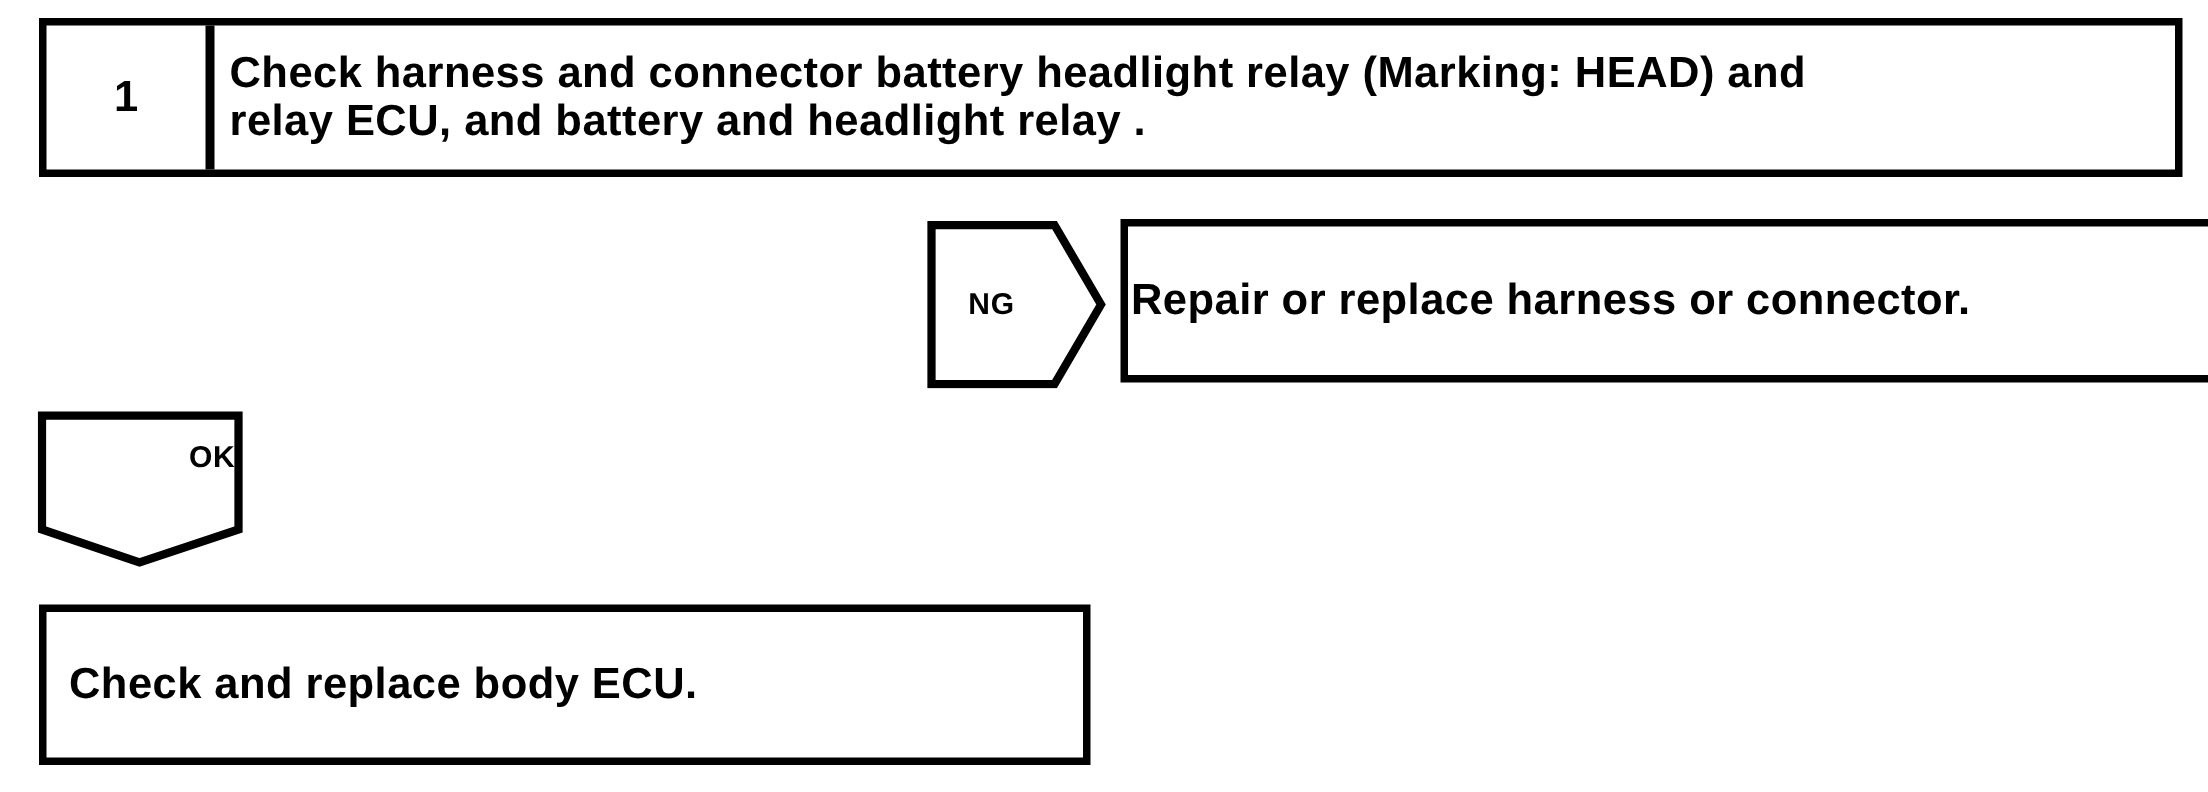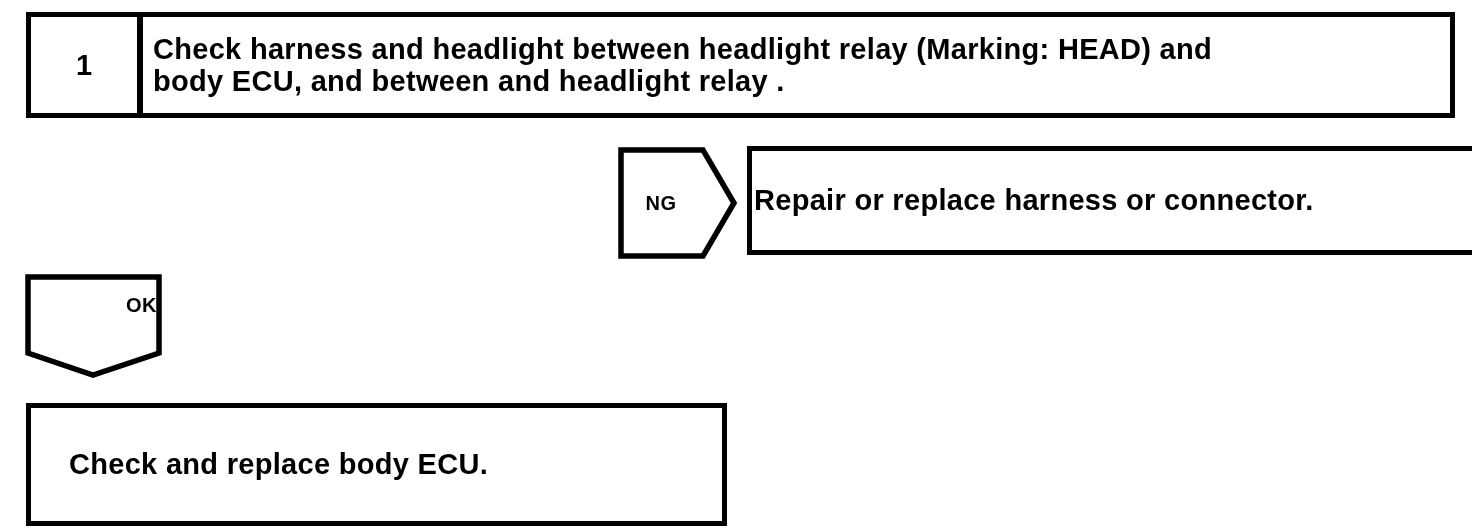--- a/index.html
+++ b/index.html
@@ -105,39 +105,39 @@
     left: 747px;
     top: 146px;
     width: 836px;
     height: 109px;
     padding-left: 2px;
   }
   .ok-result-box {
     left: 26px;
     top: 403px;
     width: 701px;
-    height: 123px;
-    padding-left: 38px;
+    height: 107px;
+    padding-left: 15px;
   }
   .result-box .result-text {
     white-space: nowrap;
   }
 </style>
 </head>
 <body>
 
 <div class="canvas">
 
   <div class="step-box">
     <div class="step-num-cell">
       <span>1</span>
     </div>
     <div class="step-text">
-      <div class="line">Check harness and headlight between headlight relay (Marking: HEAD) and</div>
-      <div class="line">body ECU, and between and headlight relay .</div>
+      <div class="line">Check harness and connector battery headlight relay (Marking: HEAD) and</div>
+      <div class="line">relay ECU, and battery and headlight relay .</div>
     </div>
   </div>
 
   <div class="connector ng-connector">
     <svg width="120" height="112" viewBox="0 0 120 112">
       <polygon points="3,3 85,3 116,56 85,109 3,109" fill="#ffffff" stroke="#000000" stroke-width="5.5" stroke-linejoin="miter"></polygon>
     </svg>
     <span class="conn-label">NG</span>
   </div>
 

